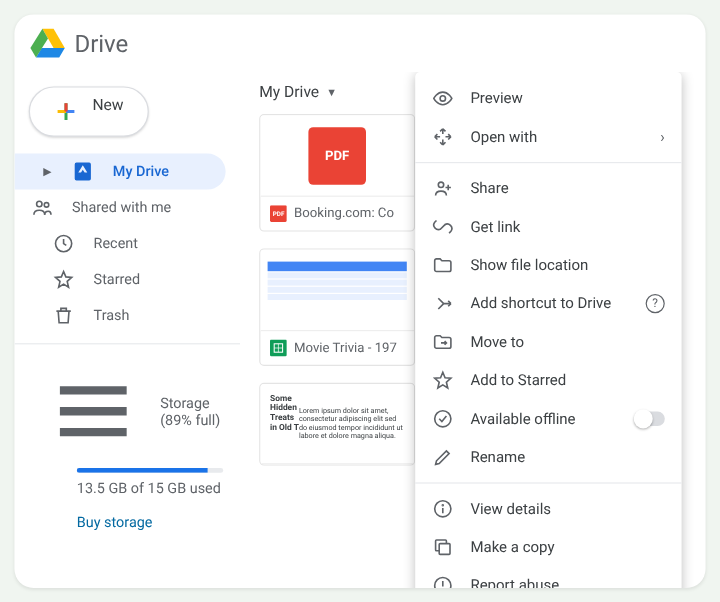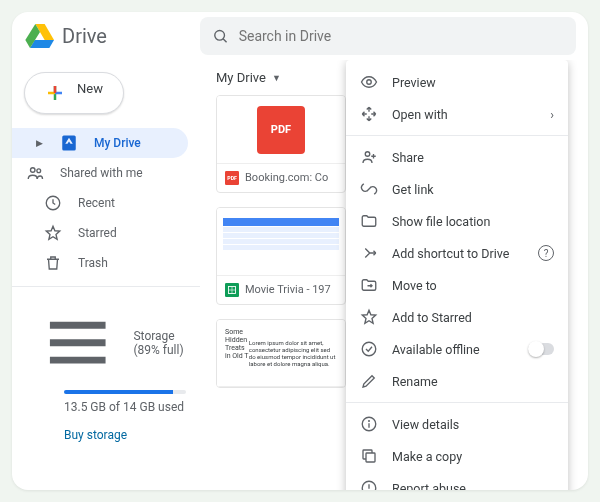--- a/index.html
+++ b/index.html
@@ -26,21 +26,21 @@
 .storage-text{font-size:12px;color:#5f6368;margin-left:52px}
 .buy-link{font-size:12px;color:#0369a1;margin:14px 0 0 52px;cursor:pointer}
 .main{flex:1;display:flex;flex-direction:column;position:relative}
 .main-head{display:flex;align-items:center;gap:6px;padding:10px 16px;font-size:13px;color:#3c4043}
 .main-head .dd{font-size:9px;color:#5f6368}
 .files{padding:0 16px;display:flex;flex-direction:column;gap:14px}
 .card{border:1px solid #e4e4e4;border-radius:4px;overflow:hidden;width:130px}
 .preview{height:68px;background:#fff;display:flex;align-items:center;justify-content:center;border-bottom:1px solid #eee}
 .pdf-badge{width:48px;height:48px;background:#ea4335;border-radius:4px;color:#fff;font-size:11px;font-weight:700;display:flex;align-items:center;justify-content:center}
 .doc-prev{width:100%;height:100%;padding:8px;font-size:6px;color:#3c4043;overflow:hidden}
-.doc-prev h6{font-size:7px;font-weight:400;margin-bottom:18px}
+.doc-prev h6{font-size:7px;font-weight:700;margin-bottom:18px}
 .card-foot{display:flex;align-items:flex-start;gap:6px;padding:7px 8px;font-size:11px;color:#5f6368;white-space:nowrap;overflow:hidden}
 .ficon{width:14px;height:14px;flex-shrink:0}
 .sheet-prev{width:90%;height:70%;display:flex;flex-direction:column}
 .sheet-prev .hdr{height:8px;background:#4285f4}
 .sheet-prev .row{height:5px;background:#e8f0fe;margin-top:1px}
 .context-menu{position:absolute;top:0;right:20px;width:222px;background:#fff;border-radius:4px;box-shadow:0 2px 10px rgba(0,0,0,0.25);padding:6px 0;font-size:12.5px;color:#3c4043}
 .cm-item{display:flex;align-items:center;gap:14px;padding:7px 14px;position:relative}
 .cm-item svg,.cm-item .ic{width:18px;height:18px;flex-shrink:0;color:#5f6368}
 .cm-sep{height:1px;background:#e8eaed;margin:5px 0}
 .cm-right{margin-left:auto;color:#5f6368}
@@ -54,27 +54,20 @@
 <div class="window">
   <div class="topbar">
     <div class="brand">
       <svg class="logo-tri" viewBox="0 0 48 48">
           <path fill="#FFC107" d="M17 6h14l14 24H31z"></path>
           <path fill="#1E88E5" d="M9 42l7-12h29l-7 12z"></path>
           <path fill="#4CAF50" d="M2 30L17 6l7 12L9 42z"></path>
         </svg>
       <span class="brand-label">Drive</span>
     </div>
-    <div class="search">
-      <svg width="18" height="18" viewBox="0 0 24 24" fill="none" stroke="#5f6368" stroke-width="2">
-          <circle cx="11" cy="11" r="7"></circle>
-          <line x1="21" y1="21" x2="16" y2="16"></line>
-        </svg>
-      <input placeholder="Search in Drive" style="">
-    </div>
   </div>
 
   <div class="content">
     <div class="sidebar">
       <div class="new-btn">
         <svg class="plus" width="24" height="24" viewBox="0 0 24 24">
             <path d="M12 5v14" stroke="#34a853" stroke-width="2.5"></path>
             <path d="M5 12h7" stroke="#fbbc04" stroke-width="2.5"></path>
             <path d="M12 12h7" stroke="#4285f4" stroke-width="2.5"></path>
             <path d="M12 5v7" stroke="#ea4335" stroke-width="2.5"></path>
@@ -124,21 +117,21 @@
         <svg class="ic" viewBox="0 0 24 24" fill="none" stroke="#5f6368" stroke-width="2">
             <line x1="4" y1="7" x2="20" y2="7"></line>
             <line x1="4" y1="12" x2="20" y2="12"></line>
             <line x1="4" y1="17" x2="20" y2="17"></line>
           </svg>
         <span>Storage (89% full)</span>
       </div>
       <div class="storage-bar">
           <div class="storage-fill" style="width:89%"></div>
         </div>
-      <div class="storage-text">13.5 GB of 14 GB used</div>
+      <div class="storage-text">13.5 GB of 15 GB used</div>
       <div class="buy-link">Buy storage</div>
     </div>
 
     <div class="main">
       <div class="main-head">
         <span>My Drive</span>
         <span class="dd">▼</span>
       </div>
       <div class="files">
         <div class="card">

